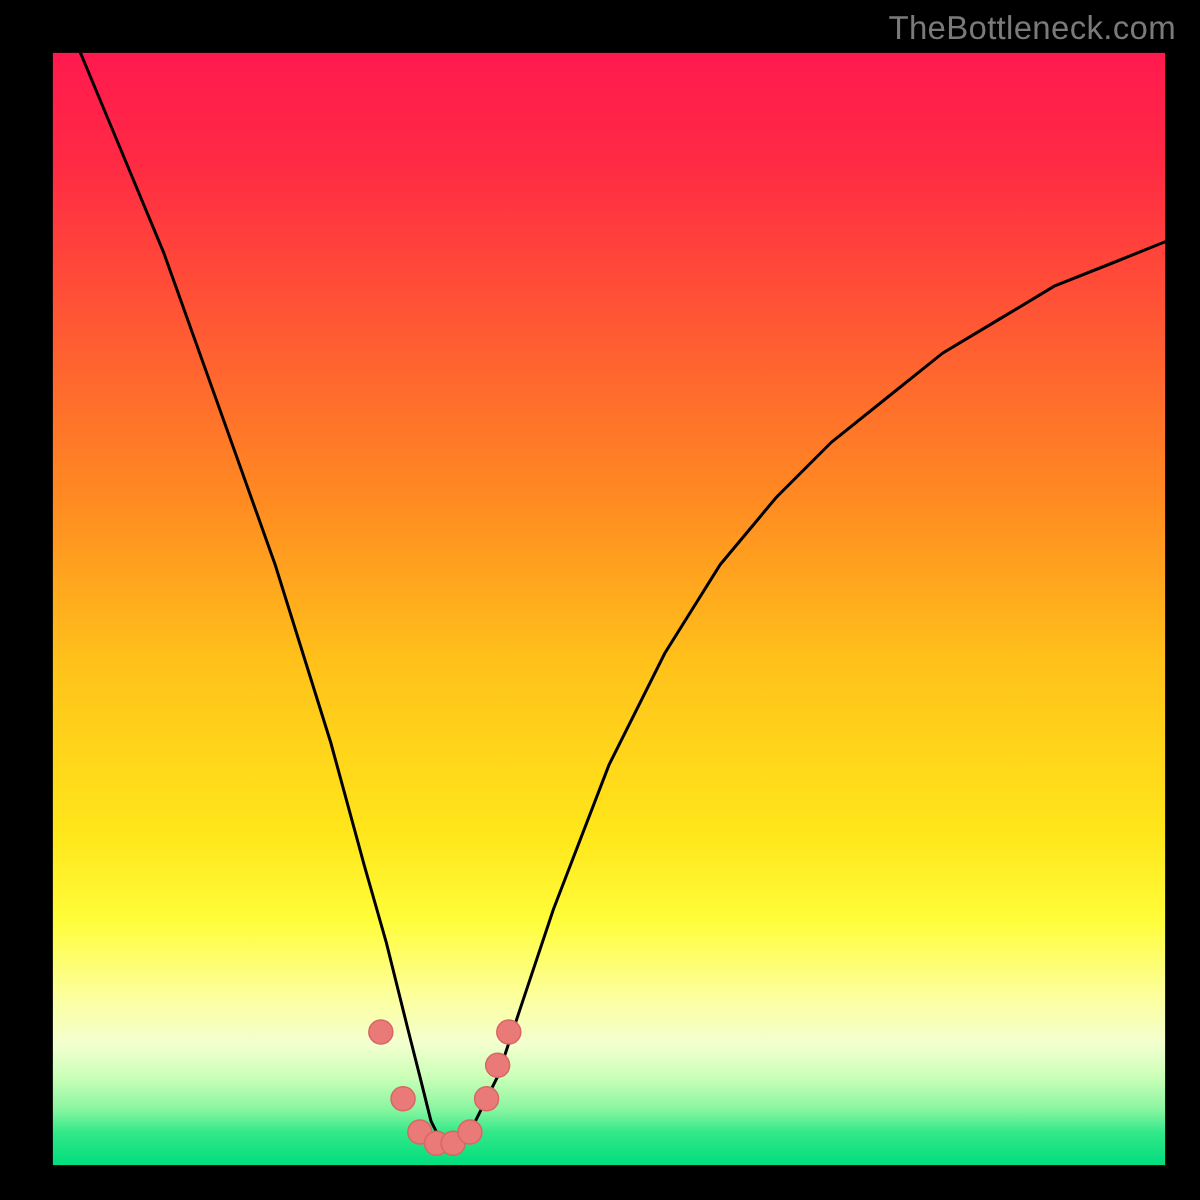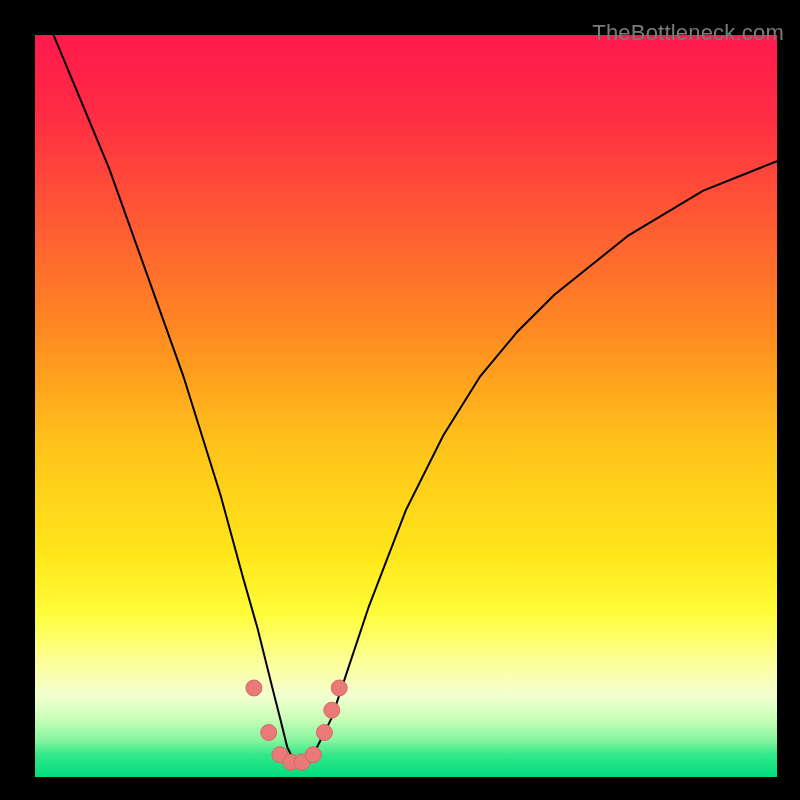--- a/index.html
+++ b/index.html
@@ -64,14 +64,14 @@
           <circle cx="244.9" cy="719.7" r="8" fill="#e97a77" stroke="#d86763" stroke-width="1"></circle>
           <circle cx="256.0" cy="727.2" r="8" fill="#e97a77" stroke="#d86763" stroke-width="1"></circle>
           <circle cx="267.1" cy="727.2" r="8" fill="#e97a77" stroke="#d86763" stroke-width="1"></circle>
           <circle cx="278.3" cy="719.7" r="8" fill="#e97a77" stroke="#d86763" stroke-width="1"></circle>
           <circle cx="289.4" cy="697.5" r="8" fill="#e97a77" stroke="#d86763" stroke-width="1"></circle>
           <circle cx="296.8" cy="675.2" r="8" fill="#e97a77" stroke="#d86763" stroke-width="1"></circle>
           <circle cx="304.2" cy="653.0" r="8" fill="#e97a77" stroke="#d86763" stroke-width="1"></circle>
         </g>
     </svg>
   </div>
-  <div class="watermark" id="watermark" style="right: 16px; top: 20px;">TheBottleneck.com</div>
+  <div class="watermark" id="watermark" style="right: 16px; top: 6px;">TheBottleneck.com</div>
 </div>
 
 </body></html>

